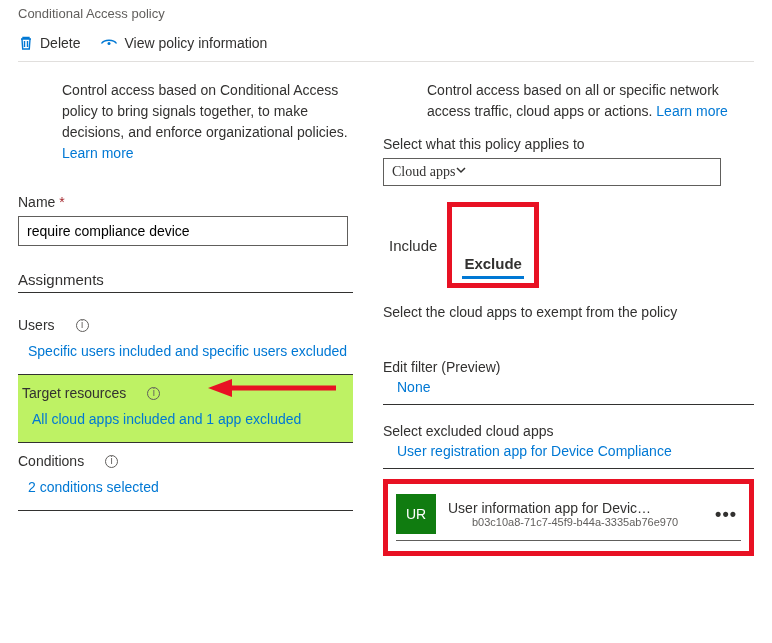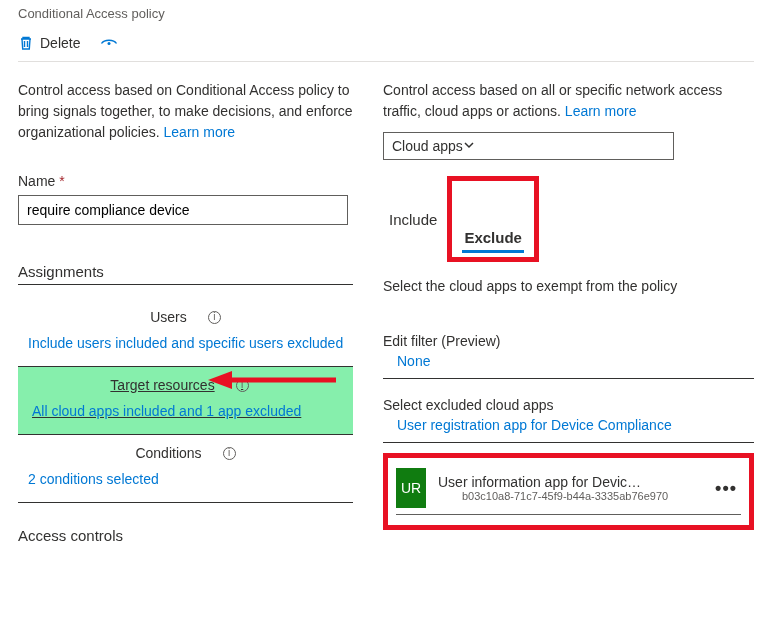--- a/index.html
+++ b/index.html
@@ -26,79 +26,79 @@
     align-items: center;
     gap: 6px;
     color: #323130;
     cursor: pointer;
     font-size: 14px;
   }
   .toolbar-btn .icon { color: #0078d4; display:inline-flex; }
   .columns { display: flex; gap: 30px; }
   .col-left { flex: 0 0 335px; }
   .col-right { flex: 1; }
-  .intro { line-height: 1.5; margin-bottom: 10px; }
+  .intro { line-height: 1.5; margin-bottom: 10px; margin-left: 44px; }
   .link { color: #0078d4; text-decoration: none; cursor: pointer; }
   .field-label { font-size: 14px; margin-bottom: 6px; display:flex; align-items:center; gap:4px;}
   .req { color: #a4262c; }
   .text-input {
     width: 330px;
     padding: 6px 8px;
     border: 1px solid #605e5c;
     font-size: 14px;
-    margin-bottom: 34px;
+    margin-bottom: 21px;
     font-family: inherit;
   }
   .section-h {
     font-size: 15px;
     border-bottom: 1px solid #323130;
     padding-bottom: 4px;
     margin-bottom: 14px;
     margin-top: 4px;
   }
   .assign-block {
     border-bottom: 1px solid #323130;
     padding: 10px 0 12px 0;
   }
   .assign-block.highlight {
-    background: #86efac;
-    padding-left:4px; padding-right:16px;text-decoration:underline;
+    background: #bef264;
+    padding-left:4px; padding-right:16px;
   }
   .assign-title {
     font-size: 14px;
     color: #323130;
     display:flex;
     align-items:center;
     gap:21px;
     margin-bottom:8px;
-    justify-content:center;
   }
   .info-icon {
     width:13px; height:13px; border:1px solid #605e5c; border-radius:50%;
     display:inline-flex; align-items:center; justify-content:center;
     font-size:10px; color:#605e5c; line-height:1;
   }
   .assign-link {
     color:#0078d4;
     font-size:14px;
     cursor:pointer;
     display:block;
     padding-left:10px;
     line-height:1.5;
   }
   .spacer { height: 20px; }
   .right-label { margin-bottom:6px; margin-top:6px; }
   .select-box {
-    width: 291px;
+    width: 338px;
     border:1px solid #605e5c;
     padding:5px 8px;
     display:flex;
     align-items:center;
     cursor:pointer;
     margin-bottom:16px;
+    font-family:Liberation Serif, serif;
   }
   .chev { font-size:12px; color:#323130; }
   .tabs {
     display:flex;
     gap:8px;
     align-items:center;
     margin-bottom:14px;
     padding-left:4px;
   }
   .tab { font-size:15px; padding:4px 2px; cursor:pointer; }
@@ -120,21 +120,21 @@
     padding: 10px 8px;
   }
   .app-row {
     display:flex;
     align-items:center;
     gap:12px;
     border-bottom:1px solid #605e5c;
     padding-bottom:6px;
   }
   .app-icon {
-    width:30px; height:40px;
+    width:40px; height:40px;
     background:#107c10;
     color:#fff;
     display:flex; align-items:center; justify-content:center;
     font-size:14px;
   }
   .app-text { flex:1; min-width:0; }
   .app-name { font-size:14px; white-space:nowrap; overflow:hidden; text-overflow:ellipsis; }
   .app-id { font-size:11px; color:#605e5c; white-space:nowrap; overflow:hidden; text-overflow:ellipsis;padding-left:24px;}
   .more { font-size:18px; font-weight:bold; cursor:pointer; padding:0 4px; letter-spacing:1px;}
   .arrow-svg { position:absolute; }
@@ -153,20 +153,21 @@
     </span>
     <span>Delete</span>
   </div>
   <div class="toolbar-btn">
     <span class="icon">
       <svg width="18" height="16" viewBox="0 0 18 16" fill="none" stroke="#0078d4" stroke-width="1.4">
         <path d="M1.5 8.5 A8 5 0 0 1 16.5 8.5"></path>
         <circle cx="9" cy="8.5" r="1.5" fill="#0078d4" stroke="none"></circle>
       </svg>
     </span>
+    <span>View policy information</span>
   </div>
 </div>
 
 <div class="columns">
   <div class="col-left">
     <div class="intro">
       <span>Control access based on Conditional Access policy to bring signals together, to make decisions, and enforce organizational policies.</span>
       <a class="link">Learn more</a>
     </div>
 
@@ -178,21 +179,21 @@
     </div>
     <input class="text-input" type="text" value="require compliance device" style="">
 
     <div class="section-h">Assignments</div>
 
     <div class="assign-block">
       <div class="assign-title">
         <span>Users</span>
         <span class="info-icon">i</span>
       </div>
-      <a class="assign-link">Include users included and specific users excluded</a>
+      <a class="assign-link">Specific users included and specific users excluded</a>
     </div>
 
     <div class="assign-block highlight" style="position:relative;">
       <div class="assign-title">
         <span>Target resources</span>
         <span class="info-icon">i</span>
       </div>
       <a class="assign-link">All cloud apps included and 1 app excluded</a>
       <svg class="arrow-svg" style="left:190px; top:2px;" width="130" height="22" viewBox="0 0 130 22">
         <line x1="20" y1="11" x2="128" y2="11" stroke="#e81123" stroke-width="5"></line>
@@ -202,29 +203,29 @@
 
     <div class="assign-block">
       <div class="assign-title">
         <span>Conditions</span>
         <span class="info-icon">i</span>
       </div>
       <a class="assign-link">2 conditions selected</a>
     </div>
 
     <div class="spacer"></div>
-    <div class="section-h" style="border-bottom:none;">Access controls</div>
   </div>
 
   <div class="col-right">
     <div class="intro">
       <span>Control access based on all or specific network access traffic, cloud apps or actions.</span>
       <a class="link">Learn more</a>
     </div>
 
+    <div class="right-label" style="margin-top:14px;">Select what this policy applies to</div>
     <div class="select-box">
       <span>Cloud apps</span>
       <span class="chev">
         <svg width="12" height="12" viewBox="0 0 12 12" fill="none" stroke="#323130" stroke-width="1.5">
             <path d="M2 4l4 4 4-4"></path>
           </svg>
       </span>
     </div>
 
     <div class="tabs">

